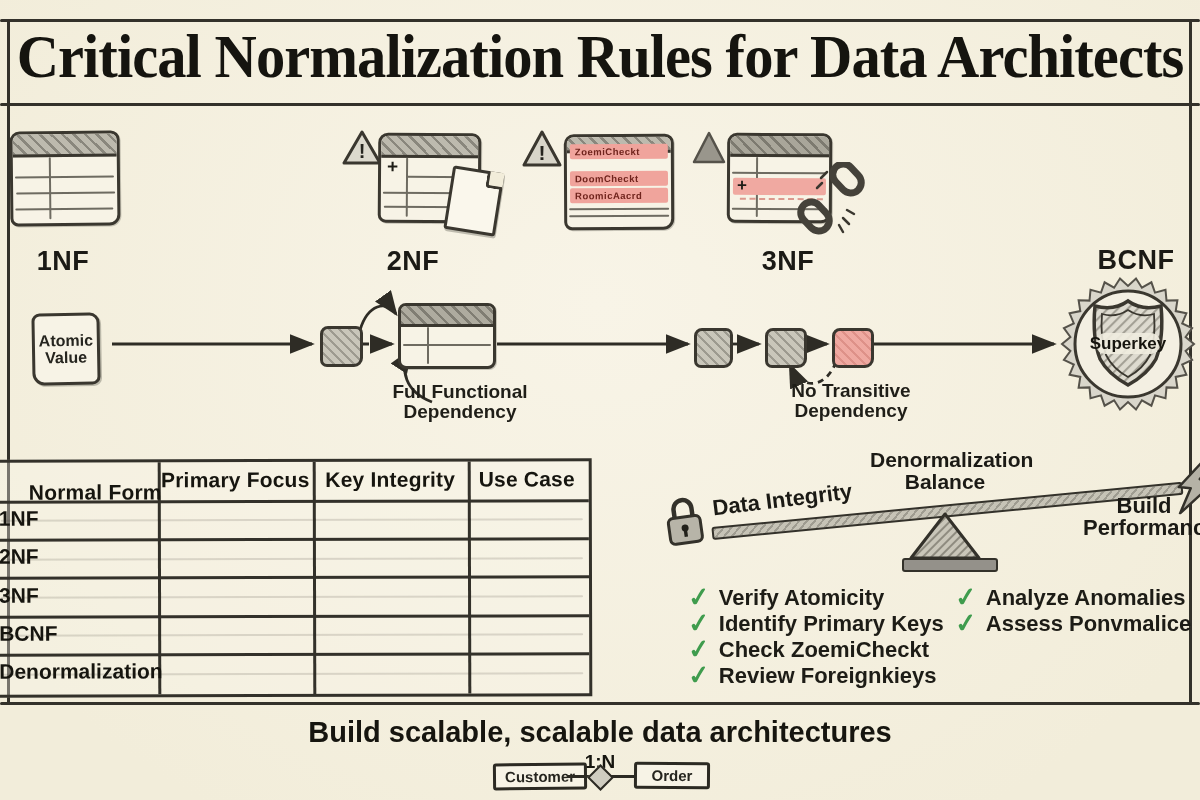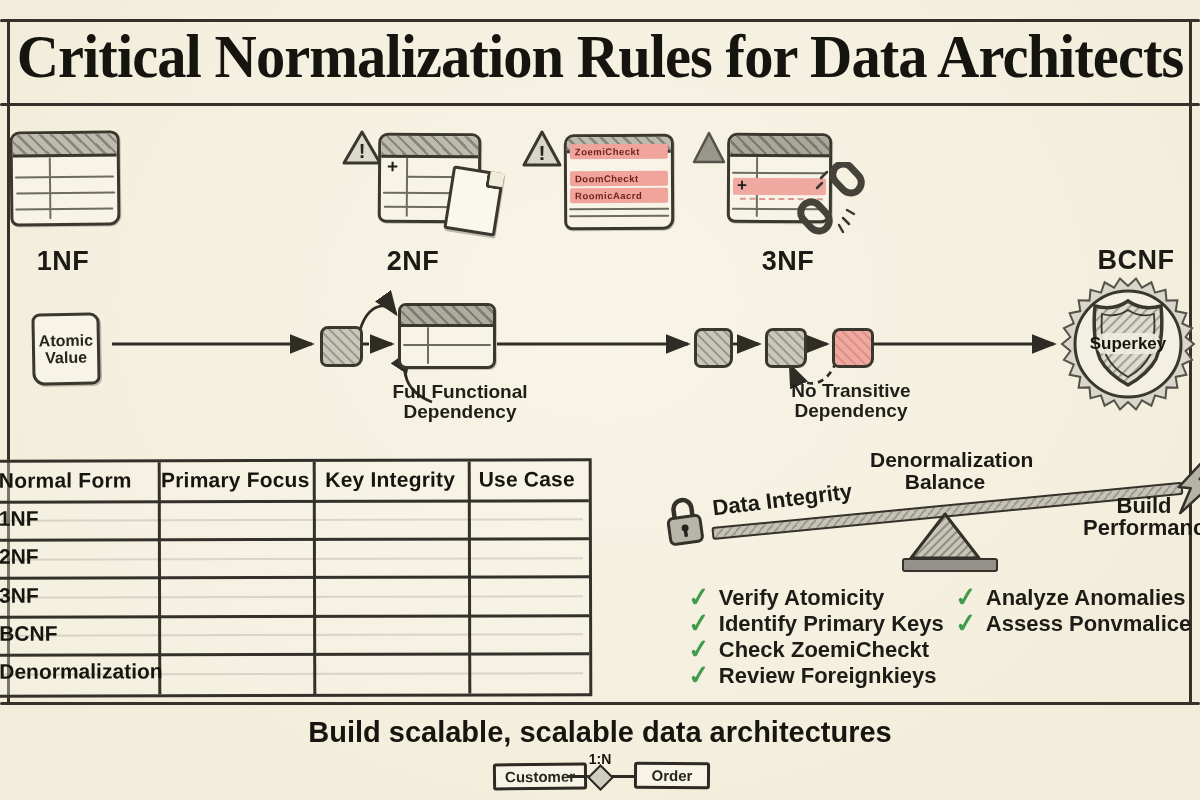--- a/index.html
+++ b/index.html
@@ -73,21 +73,21 @@
        transform:rotate(-6deg) translateY(1px);}
   
   .tagline{position:absolute;top:716px;left:50%;transform:translateX(-50%);
            font-weight:700;font-size:29px;color:#16150f;white-space:nowrap;}
   .entity{position:absolute;border:3px solid #2c2a23;border-radius:3px;background:#f7f3e6;
           font-weight:700;font-size:15px;padding:1px 9px;line-height:19px;}
   .er-line{position:absolute;height:2.5px;background:#2c2a23;top:775px;}
   .diamond{position:absolute;left:591px;top:768px;width:15px;height:15px;background:#cfccc0;
            border:2.5px solid #2c2a23;transform:rotate(45deg);}
   .er-card{position:absolute;top:751px;left:50%;transform:translateX(-50%);
-           font-weight:700;font-size:14px;color:#16150f;}
+           font-weight:700;font-size:19px;color:#16150f;}
   svg text{font-family:"Liberation Sans",sans-serif;}
 </style>
 </head>
 <body>
 
 <div class="rule-h" style="left:0;top:19px;width:1200px;height:3px;"></div>
 <div class="rule-h" style="left:0;top:103px;width:1200px;height:2.5px;"></div>
 <div class="rule-v" style="left:7px;top:20px;height:683px;width:2.5px;"></div>
 <div class="rule-v" style="left:1189px;top:20px;height:683px;width:2.5px;"></div>
 <div class="rule-h" style="left:0;top:702px;width:1200px;height:2.5px;"></div>
@@ -225,21 +225,21 @@
   <div class="row" style="top:38px;"></div>
   <div class="row" style="top:76px;"></div>
   <div class="row" style="top:114px;"></div>
   <div class="row" style="top:153px;"></div>
   <div class="row" style="top:191px;"></div>
   <div class="ghost" style="top:57px;"></div>
     <div class="ghost" style="top:96px;"></div>
   <div class="ghost" style="top:134px;"></div>
     <div class="ghost" style="top:172px;"></div>
   <div class="ghost" style="top:211px;"></div>
-  <div class="chead" style="left:10px;top:6px;">Normal Form</div>
+  <div class="chead" style="left:10px;top:18px;padding-left:30px;">Normal Form</div>
   <div class="chead" style="left:169px;width:155px;top:6px;text-align:center;">Primary Focus</div>
   <div class="chead" style="left:324px;width:155px;top:6px;text-align:center;">Key Integrity</div>
   <div class="chead" style="left:479px;width:118px;top:6px;text-align:center;">Use Case</div>
   <div class="crow" style="top:44px;">1NF</div>
   <div class="crow" style="top:82px;">2NF</div>
   <div class="crow" style="top:121px;">3NF</div>
   <div class="crow" style="top:159px;">BCNF</div>
   <div class="crow" style="top:197px;">Denormalization</div>
 </div>
 

